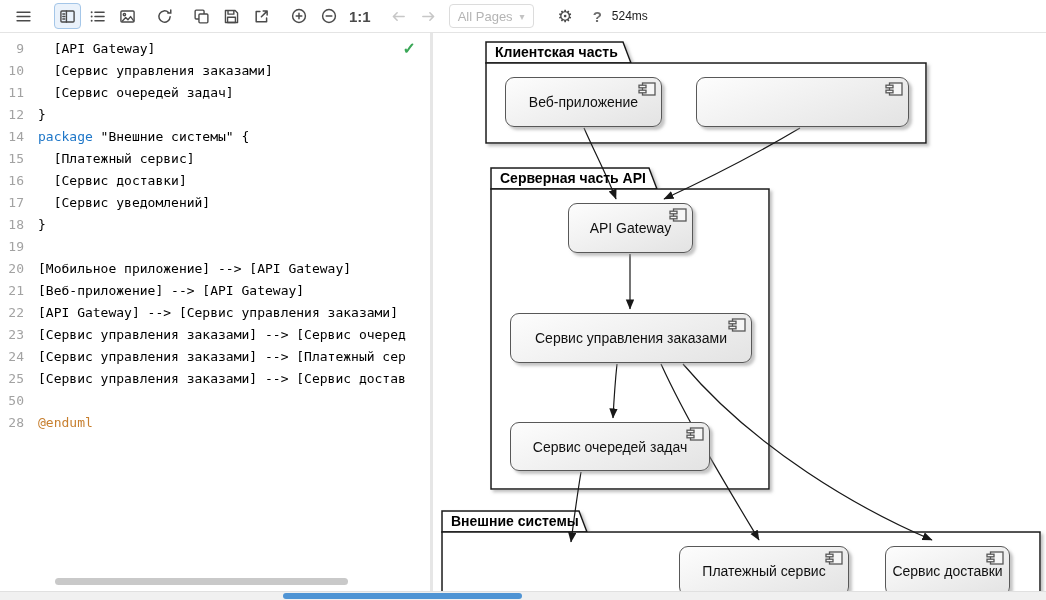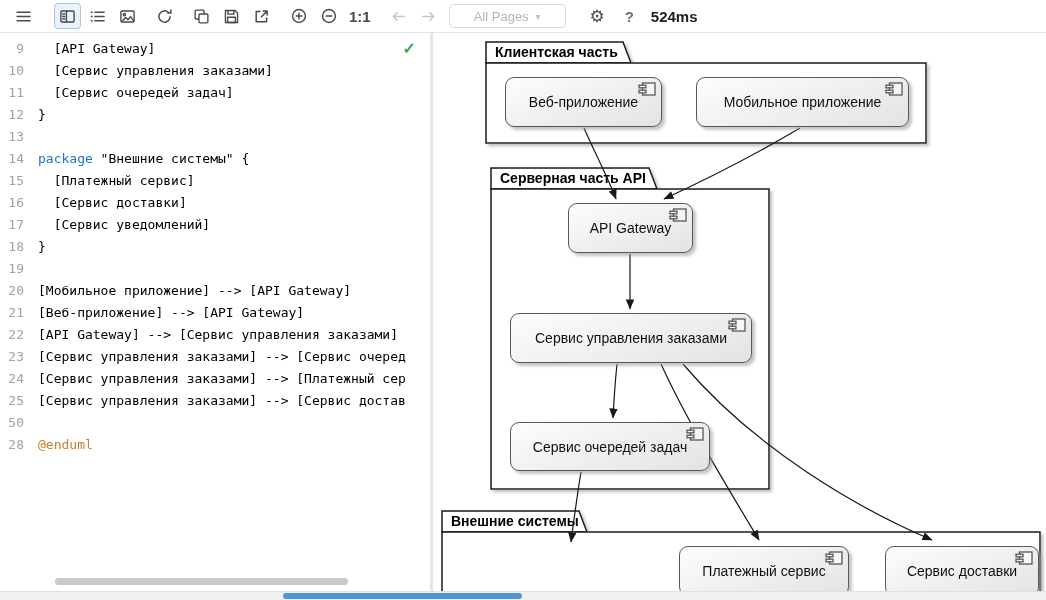--- a/index.html
+++ b/index.html
@@ -15,23 +15,23 @@
           color:#4a4a4a; cursor:pointer; margin-right:3px; }
   .tbtn svg { display:block; }
   .tbtn.active { background:#eaf2fb; border:1px solid #a4c6e8; }
   .tbtn.disabled { color:#c7c7c7; }
   .tbtn.txt { font-size:15px; font-weight:bold; color:#4a4a4a; width:auto; padding:0 4px; }
   .tbtn.gear { font-size:17px; line-height:1; }
   .tbtn.help { font-size:15px; font-weight:bold; color:#6f6f6f; width:auto; padding:0 4px; }
   .tb-gap { width:7px; flex:none; }
   .tb-gap.w14 { width:14px; }
   .select { height:24px; border:1px solid #dcdcdc; border-radius:4px; display:flex; align-items:center;
-            padding:0 24px; color:#b4b4b4; font-size:13px; gap:7px; margin:0 4px; cursor:default; }
+            padding:0 8px; color:#b4b4b4; font-size:13px; gap:7px; margin:0 4px; cursor:default; }
   .select .chev { font-size:10px; color:#c3c3c3; }
-  .timing { font-size:15px; font-weight:bold; color:#1c1c1c; margin-left:10px; }
+  .timing { font-size:12px; font-weight:normal; color:#1c1c1c; margin-left:3px; }
 
   
   .main { position:absolute; top:33px; left:0; right:0; bottom:9px; display:flex; }
   .editor-pane { position:relative; width:430px; height:100%; overflow:hidden; background:#fff; flex:none; }
   .divider { width:3px; background:#e6e6e6; flex:none; }
   .diagram-pane { position:relative; flex:1; overflow:hidden; background:#fff; }
 
   
   .code-lines { position:absolute; top:5px; left:0; right:0;
                 font-family:"DejaVu Sans Mono", monospace; font-size:13px; line-height:22px; }
@@ -60,21 +60,21 @@
                display:flex; align-items:center; justify-content:center;
                font-size:14px; color:#101010; white-space:nowrap; }
   .comp-icon { position:absolute; top:4px; right:5px; line-height:0; }
   #comp-web      { left:72px;  top:44px;  width:157px; height:50px; }
   #comp-mobile   { left:263px; top:44px;  width:213px; height:50px; }
   #comp-gateway  { left:135px; top:170px; width:125px; height:50px; }
   #comp-orders   { left:77px;  top:280px; width:242px; height:50px; }
   #comp-queue    { left:77px;  top:389px; width:200px; height:49px; }
   #comp-notify   { left:24px;  top:513px; width:185px; height:50px; }
   #comp-payment  { left:246px; top:513px; width:170px; height:50px; }
-  #comp-delivery { left:452px; top:513px; width:154px; height:50px; }
+  #comp-delivery { left:452px; top:513px; width:125px; height:50px; }
   #lbl-client   { left:62px; top:11px; }
   #lbl-server   { left:67px; top:137px;text-align:right; }
   #lbl-external { left:18px; top:480px; }
 </style>
 </head>
 <body>
 
 <div class="app">
 
   <div class="toolbar">
@@ -180,24 +180,20 @@
             <span class="line-num">10</span>
             <span class="line-code"><span class="tok-plain">  [Сервис управления заказами]</span></span>
           </div>
           <div class="code-line">
             <span class="line-num">11</span>
             <span class="line-code"><span class="tok-plain">  [Сервис очередей задач]</span></span>
           </div>
           <div class="code-line">
             <span class="line-num">12</span>
             <span class="line-code"><span class="tok-plain">}</span></span>
-          </div>
-          <div class="code-line">
-            <span class="line-num">13</span>
-            <span class="line-code"></span>
           </div>
           <div class="code-line">
             <span class="line-num">14</span>
             <span class="line-code"><span class="tok-keyword">package</span><span class="tok-plain"> "Внешние системы" {</span></span>
           </div>
           <div class="code-line">
             <span class="line-num">15</span>
             <span class="line-code"><span class="tok-plain">  [Платежный сервис]</span></span>
           </div>
           <div class="code-line">
@@ -295,21 +291,20 @@
               <rect x="1" y="8.2" width="7" height="2.6" fill="#f6f6f6" stroke="#585858" stroke-width="1.3"></rect>
             </svg></span>
         <span class="comp-label">Веб-приложение</span>
       </div>
       <div class="component" id="comp-mobile">
         <span class="comp-icon"><svg width="18" height="14" viewBox="0 0 18 14">
               <rect x="4.5" y="1" width="12.5" height="12" fill="#f6f6f6" stroke="#585858" stroke-width="1.3"></rect>
               <rect x="1" y="3.2" width="7" height="2.6" fill="#f6f6f6" stroke="#585858" stroke-width="1.3"></rect>
               <rect x="1" y="8.2" width="7" height="2.6" fill="#f6f6f6" stroke="#585858" stroke-width="1.3"></rect>
             </svg></span>
-        <span class="comp-label">Мобильное приложение</span>
       </div>
       <div class="component" id="comp-gateway">
         <span class="comp-icon"><svg width="18" height="14" viewBox="0 0 18 14">
               <rect x="4.5" y="1" width="12.5" height="12" fill="#f6f6f6" stroke="#585858" stroke-width="1.3"></rect>
               <rect x="1" y="3.2" width="7" height="2.6" fill="#f6f6f6" stroke="#585858" stroke-width="1.3"></rect>
               <rect x="1" y="8.2" width="7" height="2.6" fill="#f6f6f6" stroke="#585858" stroke-width="1.3"></rect>
             </svg></span>
         <span class="comp-label">API Gateway</span>
       </div>
       <div class="component" id="comp-orders">

